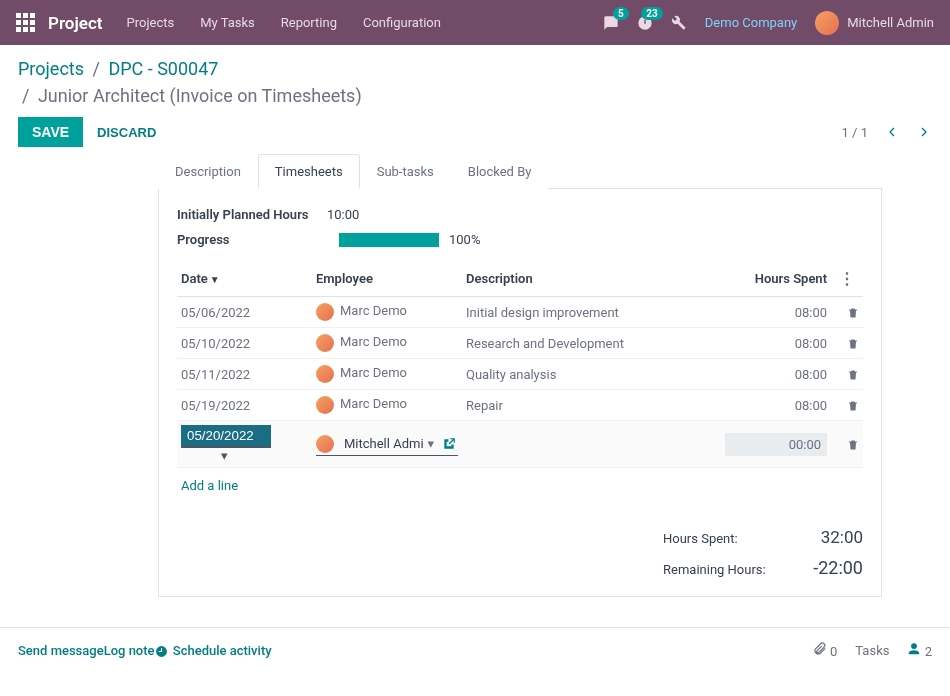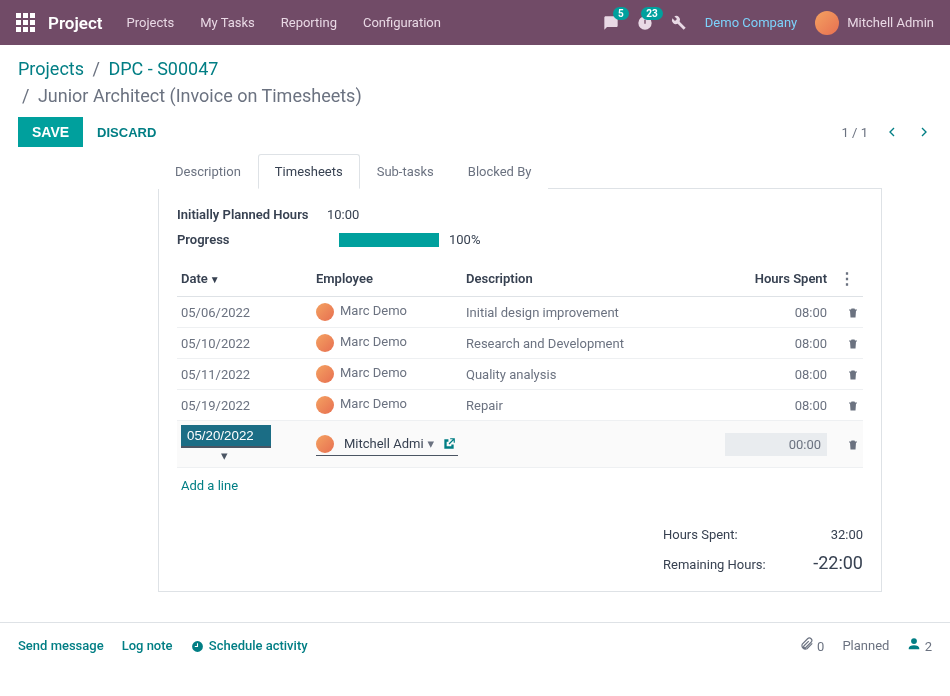--- a/index.html
+++ b/index.html
@@ -61,25 +61,25 @@
   .edit-row .emp-cell { display: flex; align-items: center; gap: 4px; border-bottom: 1px solid #4b5563; padding: 2px 0; }
   .edit-row .emp-name { color: #374151; }
   .ext-link { width: 14px; height: 14px; stroke: #017e84; fill: none; stroke-width: 2; cursor: pointer; margin-left: 4px; }
   .edit-row .hours-cell { background: #e9ecef; text-align: right; padding: 4px 6px; }
   
   .add-line { color: #017e84; cursor: pointer; padding: 10px 4px; font-size: 13px; }
   
   .totals { margin-top: 24px; display: flex; flex-direction: column; align-items: flex-end; gap: 10px; }
   .totals-row { display: flex; justify-content: space-between; width: 200px; align-items: baseline; }
   .totals-label { font-weight: 400; font-size: 13px; }
-  .totals-val { font-size: 13px; }
+  .totals-val { font-size: 17px; }
   .totals-val.big { font-size: 18px; }
   
   
-  .chatter { border-top: 1px solid #dee2e6; padding: 14px 18px; display: flex; align-items: center; gap: 18px; margin-top: 30px; }
+  .chatter { border-top: 1px solid #dee2e6; padding: 14px 18px; display: flex; align-items: center; margin-top: 30px; }
   .chatter-btn { color: #017e84; font-size: 13px; cursor: pointer; font-weight: 500; }
   .chatter-right { margin-left: auto; display: flex; align-items: center; gap: 18px; color: #6b7280; }
   .clip { width: 14px; height: 14px; fill: #6b7280; }
   .followers-icon { width: 14px; height: 14px; fill: #017e84; }
 </style>
 </head>
 <body>
 
 <div class="topnav">
   <div class="app-icon">
@@ -263,21 +263,21 @@
       </svg>
     <span>Schedule activity</span>
   </span>
   <div class="chatter-right">
     <span>
       <svg class="clip" viewBox="0 0 24 24">
           <path d="M21 11l-9 9a6 6 0 01-8-8l9-9a4 4 0 016 6l-9 9a2 2 0 01-3-3l8-8" fill="none" stroke="#6b7280" stroke-width="2"></path>
         </svg>
       <span>0</span>
     </span>
-    <span>Planned</span>
+    <span>Tasks</span>
     <span>
       <svg class="followers-icon" viewBox="0 0 24 24">
           <path d="M12 12a5 5 0 100-10 5 5 0 000 10zm0 2c-5 0-9 2-9 5v2h18v-2c0-3-4-5-9-5z"></path>
         </svg>
       <span>2</span>
     </span>
   </div>
 </div>
 
 </body></html>

